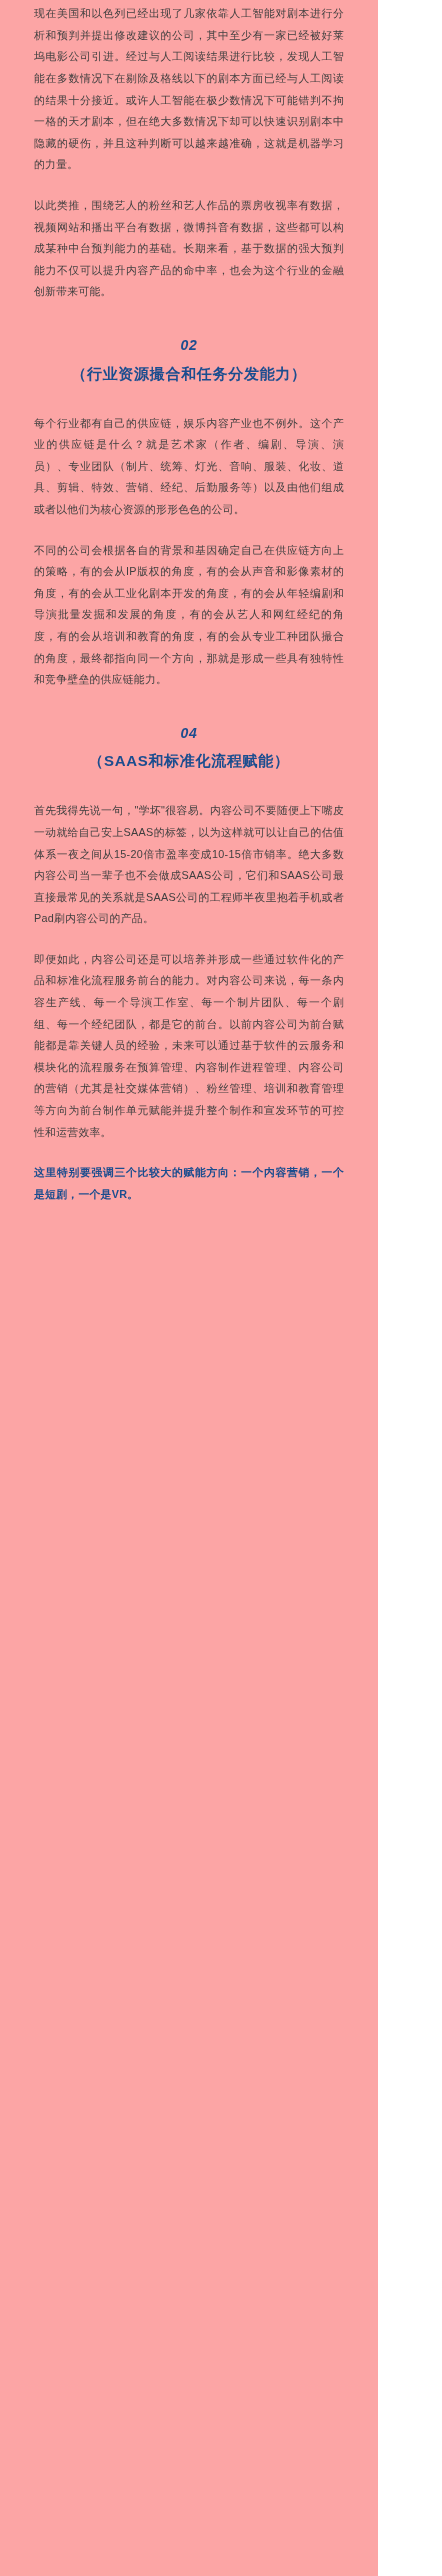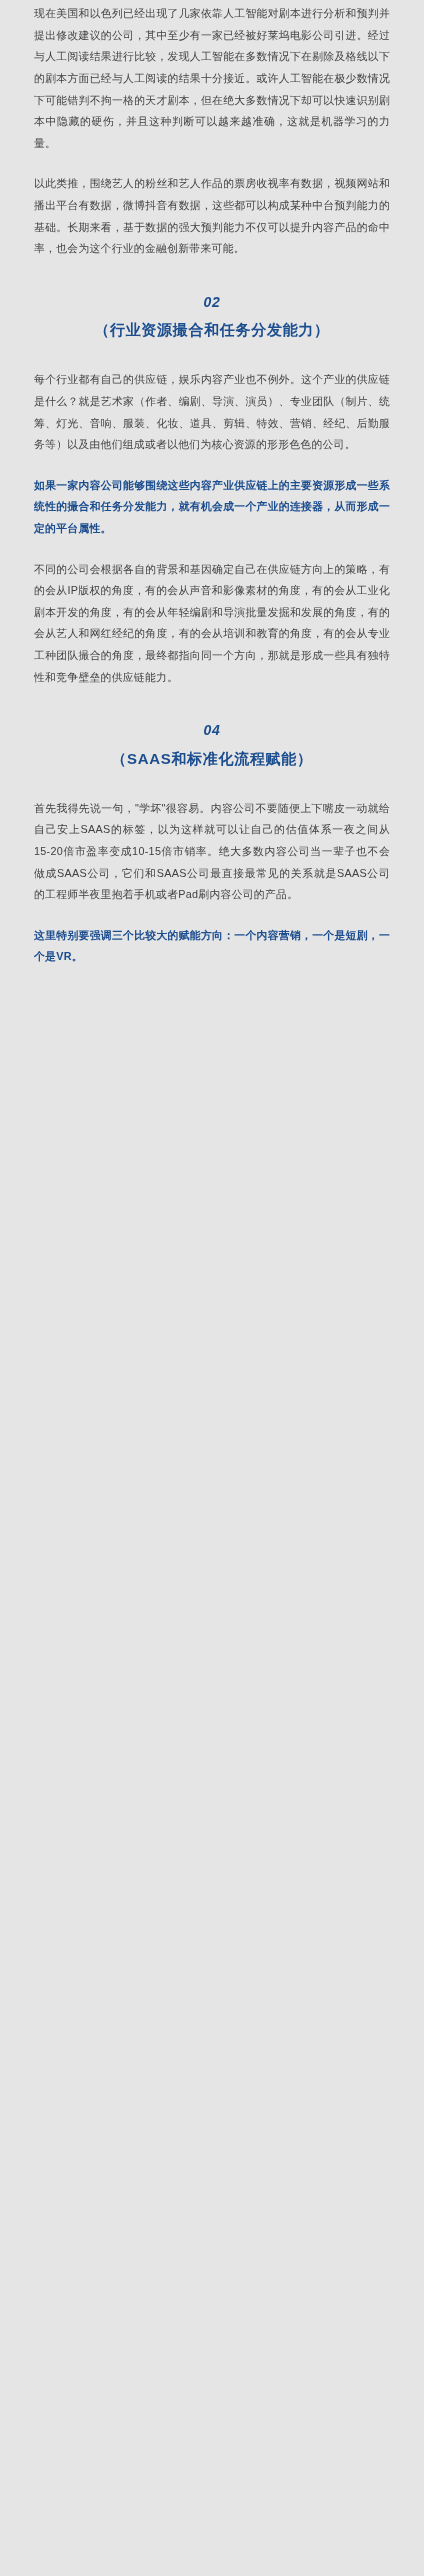--- a/index.html
+++ b/index.html
@@ -6,25 +6,25 @@
     margin: 0;
     padding: 0;
     background: #ffffff;
   }
   body {
     width: 443px;
     font-family: "Liberation Sans", sans-serif;
     color: #3e3e3e;
   }
   .page {
-    width: 424px;
+    width: 378px;
     min-height: 2576px;
     box-sizing: border-box;
     padding: 0 34px;
-    background: #e5e5e5;
+    background: #fca5a5;
   }
   p.para {
     font-size: 10.8px;
     line-height: 2.0;
     letter-spacing: 0.3px;
     text-align: justify;
     text-justify: inter-ideograph;
     margin: 0 0 19px 0;
     color: #3f3f3f;
   }
@@ -71,28 +71,28 @@
 
   <p class="para">以此类推，围绕艺人的粉丝和艺人作品的票房收视率有数据，视频网站和播出平台有数据，微博抖音有数据，这些都可以构成某种中台预判能力的基础。长期来看，基于数据的强大预判能力不仅可以提升内容产品的命中率，也会为这个行业的金融创新带来可能。</p>
 
   <div class="section-head">
     <div class="section-num">02</div>
     <div class="section-sub">（行业资源撮合和任务分发能力）</div>
   </div>
 
   <p class="para">每个行业都有自己的供应链，娱乐内容产业也不例外。这个产业的供应链是什么？就是艺术家（作者、编剧、导演、演员）、专业团队（制片、统筹、灯光、音响、服装、化妆、道具、剪辑、特效、营销、经纪、后勤服务等）以及由他们组成或者以他们为核心资源的形形色色的公司。</p>
 
-  <p class="para highlight">如果一家内容公司能够围绕这些内容产业供应链上的主要资源形成一些系统性的撮合和任务分发能力，就有机会成一个产业的连接器，从而形成一定的平台属性。</p>
 
   <p class="para">不同的公司会根据各自的背景和基因确定自己在供应链方向上的策略，有的会从IP版权的角度，有的会从声音和影像素材的角度，有的会从工业化剧本开发的角度，有的会从年轻编剧和导演批量发掘和发展的角度，有的会从艺人和网红经纪的角度，有的会从培训和教育的角度，有的会从专业工种团队撮合的角度，最终都指向同一个方向，那就是形成一些具有独特性和竞争壁垒的供应链能力。</p>
 
   <div class="section-head">
     <div class="section-num">04</div>
     <div class="section-sub">（SAAS和标准化流程赋能）</div>
   </div>
 
   <p class="para">首先我得先说一句，"学坏"很容易。内容公司不要随便上下嘴皮一动就给自己安上SAAS的标签，以为这样就可以让自己的估值体系一夜之间从15-20倍市盈率变成10-15倍市销率。绝大多数内容公司当一辈子也不会做成SAAS公司，它们和SAAS公司最直接最常见的关系就是SAAS公司的工程师半夜里抱着手机或者Pad刷内容公司的产品。</p>
 
+  <p class="para">即便如此，内容公司还是可以培养并形成一些通过软件化的产品和标准化流程服务前台的能力。对内容公司来说，每一条内容生产线、每一个导演工作室、每一个制片团队、每一个剧组、每一个经纪团队，都是它的前台。以前内容公司为前台赋能都是靠关键人员的经验，未来可以通过基于软件的云服务和模块化的流程服务在预算管理、内容制作进程管理、内容公司的营销（尤其是社交媒体营销）、粉丝管理、培训和教育管理等方向为前台制作单元赋能并提升整个制作和宣发环节的可控性和运营效率。</p>
 
   <p class="para highlight">这里特别要强调三个比较大的赋能方向：一个内容营销，一个是短剧，一个是VR。</p>
 
 </div>
 
 
 </body></html>

